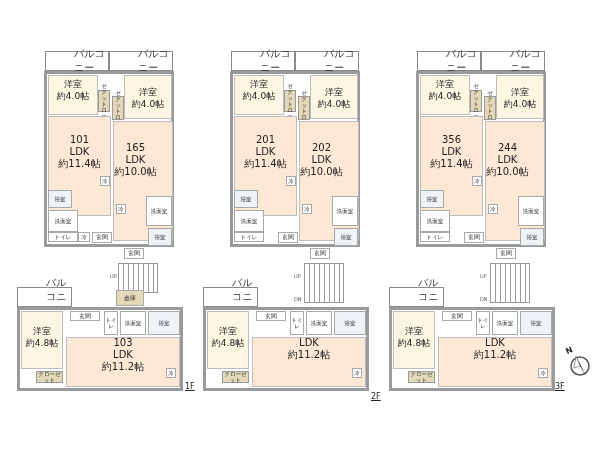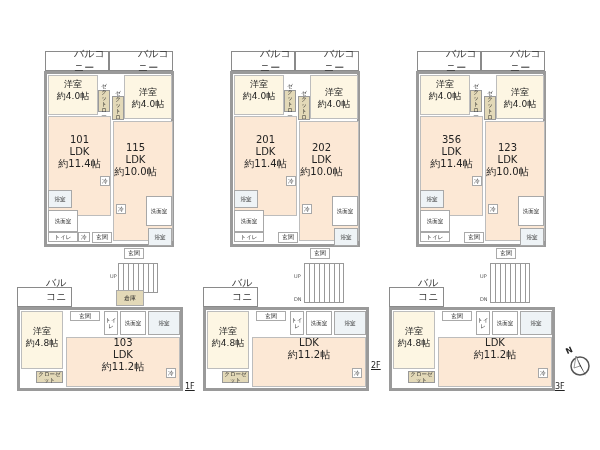--- a/index.html
+++ b/index.html
@@ -47,21 +47,21 @@
       <div>約4.0帖</div>
     </div>
   <div class="room ldk" style="left:48px;top:116px;width:63px;height:100px;"></div>
   <div class="lbl" style="left:48px;top:134px;width:63px;">
     <div class="big">101</div>
       <div class="big">LDK</div>
       <div class="big">約11.4帖</div>
     </div>
   <div class="room ldk" style="left:113px;top:121px;width:60px;height:120px;"></div>
   <div class="lbl" style="left:113px;top:142px;width:45px;">
-    <div class="big">115</div>
+    <div class="big">165</div>
       <div class="big">LDK</div>
       <div class="big">約10.0帖</div>
     </div>
   <div class="wet bath" style="left:48px;top:190px;width:24px;height:18px;">
       <span>浴室</span>
     </div>
   <div class="wet" style="left:48px;top:210px;width:30px;height:22px;">洗面室</div>
   <div class="wet" style="left:48px;top:232px;width:30px;height:10px;">トイレ</div>
   <div class="wet" style="left:78px;top:232px;width:12px;height:10px;">冷</div>
   <div class="gen" style="left:92px;top:232px;width:20px;height:11px;font-size:6px;">玄関</div>
@@ -150,21 +150,21 @@
   <div class="gen" style="left:70px;top:311px;width:30px;height:10px;font-size:6px;">玄関</div>
   <div class="wet" style="left:104px;top:311px;width:14px;height:24px;">トイレ</div>
   <div class="wet" style="left:120px;top:311px;width:26px;height:24px;">洗面室</div>
   <div class="wet bath" style="left:148px;top:311px;width:32px;height:24px;">浴室</div>
   <div class="room ldk" style="left:66px;top:337px;width:114px;height:50px;"></div>
   <div class="lbl" style="left:66px;top:337px;width:114px;">
       <div class="big">LDK</div>
       <div class="big">約11.2帖</div>
     </div>
   <div class="wet" style="left:166px;top:368px;width:10px;height:10px;">冷</div>
-  <div class="fl" style="left:185px;top:361px;">2F</div>
+  <div class="fl" style="left:185px;top:392px;">2F</div>
 </div>
 
 <div class="abs" style="left:372px;top:0;width:200px;height:450px;">
   <div class="bal" style="left:45px;top:51px;width:64px;height:20px;">バルコニー</div>
   <div class="bal" style="left:109px;top:51px;width:64px;height:20px;">バルコニー</div>
   <div class="wall" style="left:44px;top:71px;width:130px;height:176px;"></div>
   <div class="room yo" style="left:48px;top:75px;width:50px;height:40px;"></div>
   <div class="lbl" style="left:48px;top:78px;width:50px;">
     <div>洋室</div>
       <div>約4.0帖</div>
@@ -177,21 +177,21 @@
       <div>約4.0帖</div>
     </div>
   <div class="room ldk" style="left:48px;top:116px;width:63px;height:100px;"></div>
   <div class="lbl" style="left:48px;top:134px;width:63px;">
     <div class="big">356</div>
       <div class="big">LDK</div>
       <div class="big">約11.4帖</div>
     </div>
   <div class="room ldk" style="left:113px;top:121px;width:60px;height:120px;"></div>
   <div class="lbl" style="left:113px;top:142px;width:45px;">
-    <div class="big">123</div>
+    <div class="big">244</div>
       <div class="big">LDK</div>
       <div class="big">約10.0帖</div>
     </div>
   <div class="wet bath" style="left:48px;top:190px;width:24px;height:18px;">浴室</div>
   <div class="wet" style="left:48px;top:210px;width:30px;height:22px;">洗面室</div>
   <div class="wet" style="left:48px;top:232px;width:30px;height:10px;">トイレ</div>
   <div class="gen" style="left:92px;top:232px;width:20px;height:11px;font-size:6px;">玄関</div>
   <div class="wet" style="left:100px;top:176px;width:10px;height:10px;">冷</div>
   <div class="wet" style="left:146px;top:196px;width:26px;height:30px;">洗面室</div>
   <div class="wet bath" style="left:148px;top:228px;width:24px;height:18px;">浴室</div>

